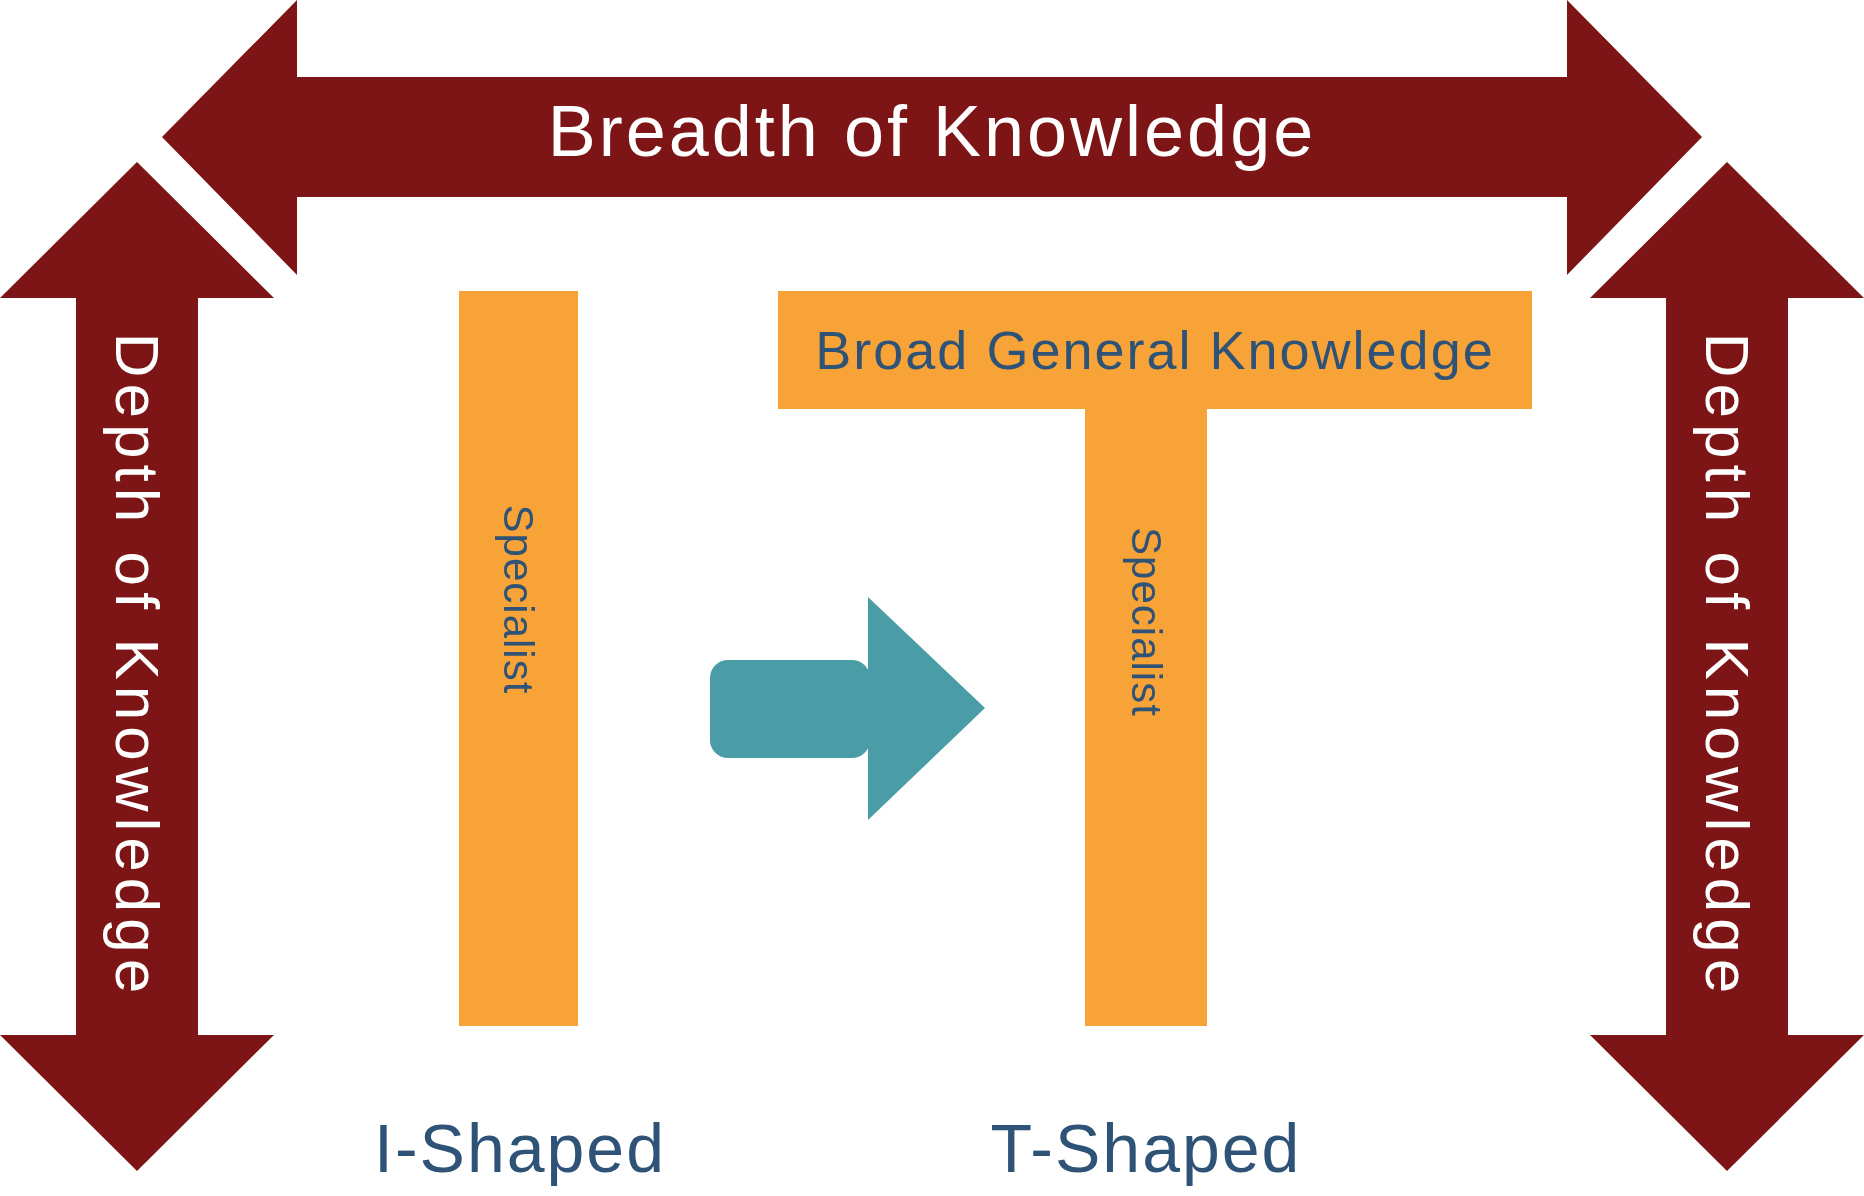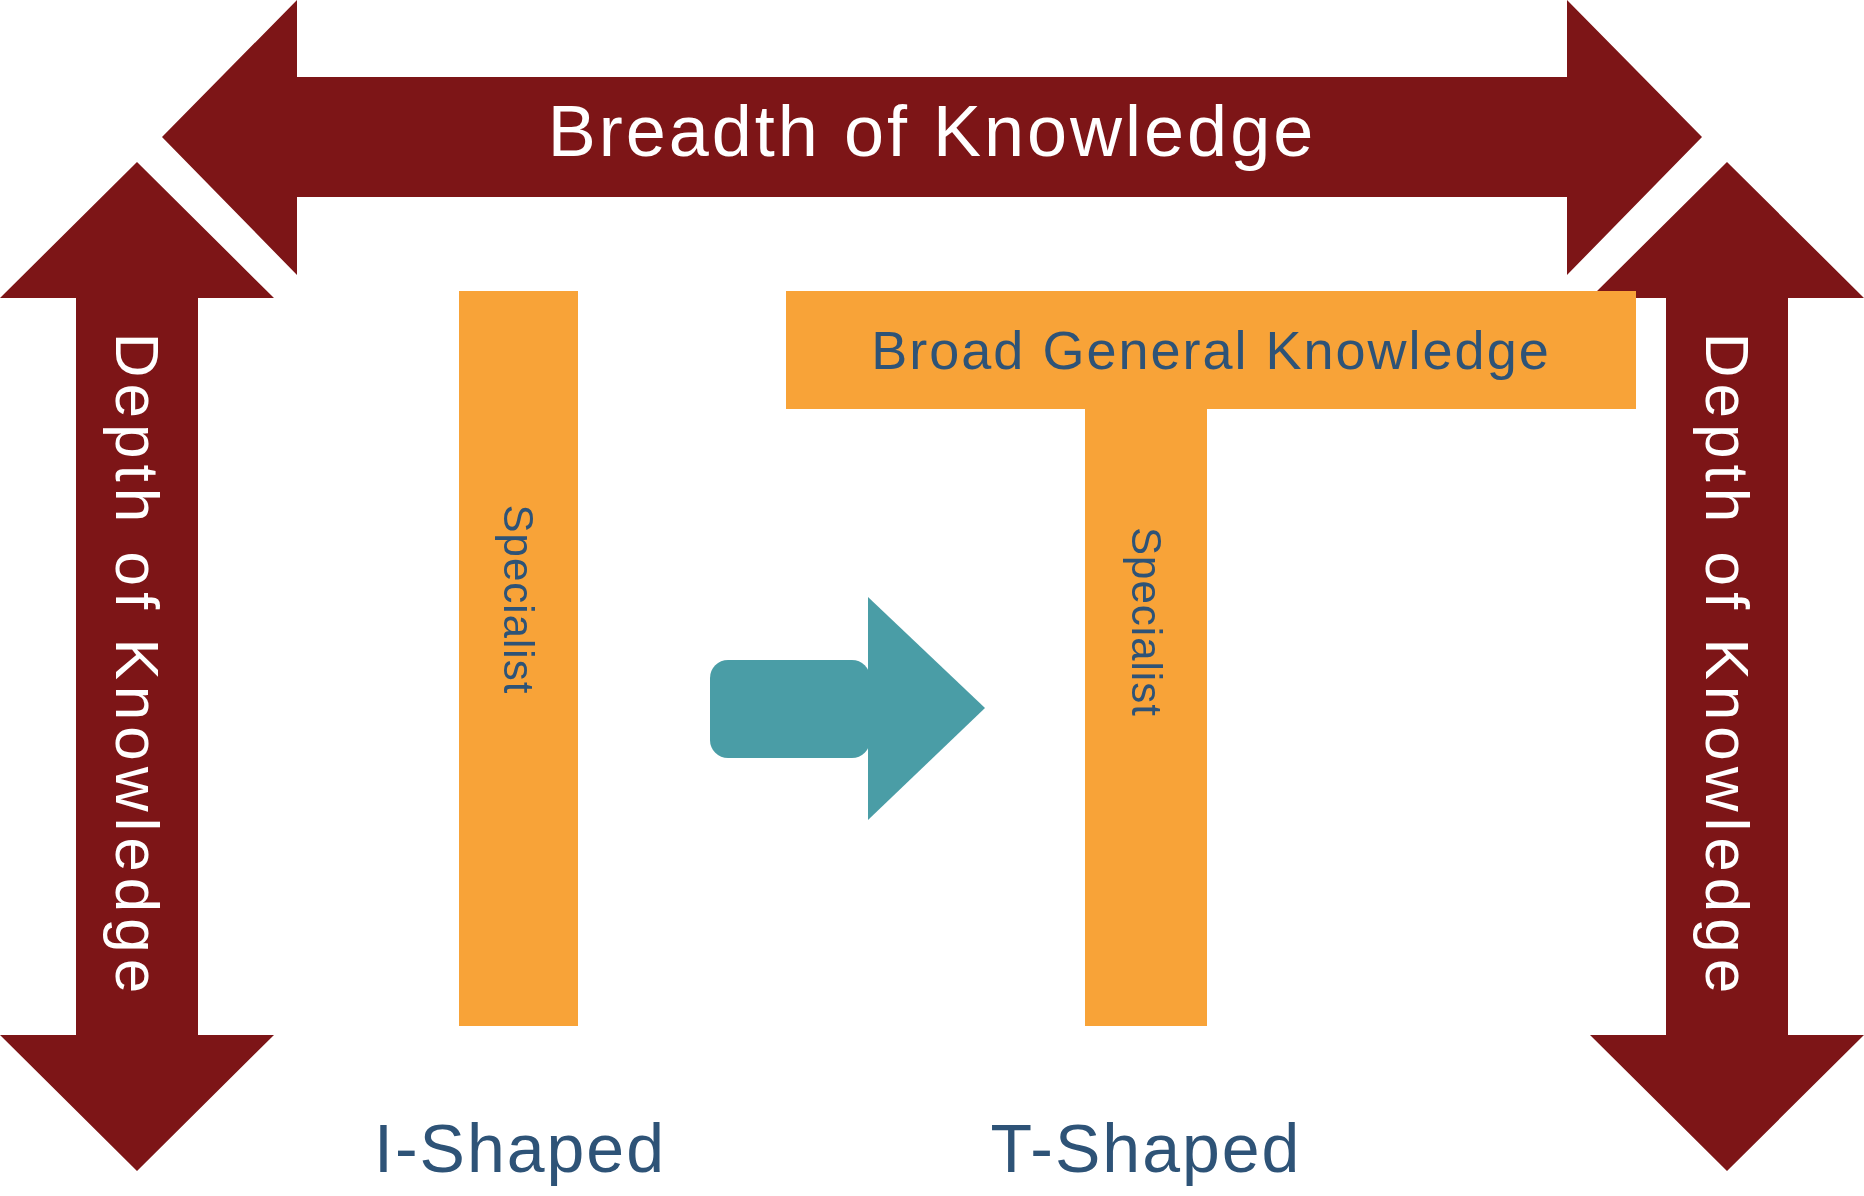--- a/index.html
+++ b/index.html
@@ -19,22 +19,22 @@
     position: absolute;
     left: 0; top: 0;
     width: 1864px;
     height: 1196px;
   }
   .abs { position: absolute; }
 
   
   .bar { position: absolute; }
   #i-bar    { left: 459px;  top: 291px; width: 119px; height: 735px; }
-  #t-top    { left: 778px;  top: 291px; width: 850px; height: 118px;
-              display: flex; align-items: center; justify-content: center; margin-left: 8px; }
+  #t-top    { left: 778px;  top: 291px; width: 754px; height: 118px;
+              display: flex; align-items: center; justify-content: center; }
   #t-stem   { left: 1085px; top: 409px; width: 122px; height: 617px; }
 
   
   #breadth-label {
     left: 297px; top: 77px; width: 1270px; height: 108px;
     display: flex; align-items: center; justify-content: center;
     font-size: 72px; letter-spacing: 3px; white-space: nowrap;
   }
 
   

